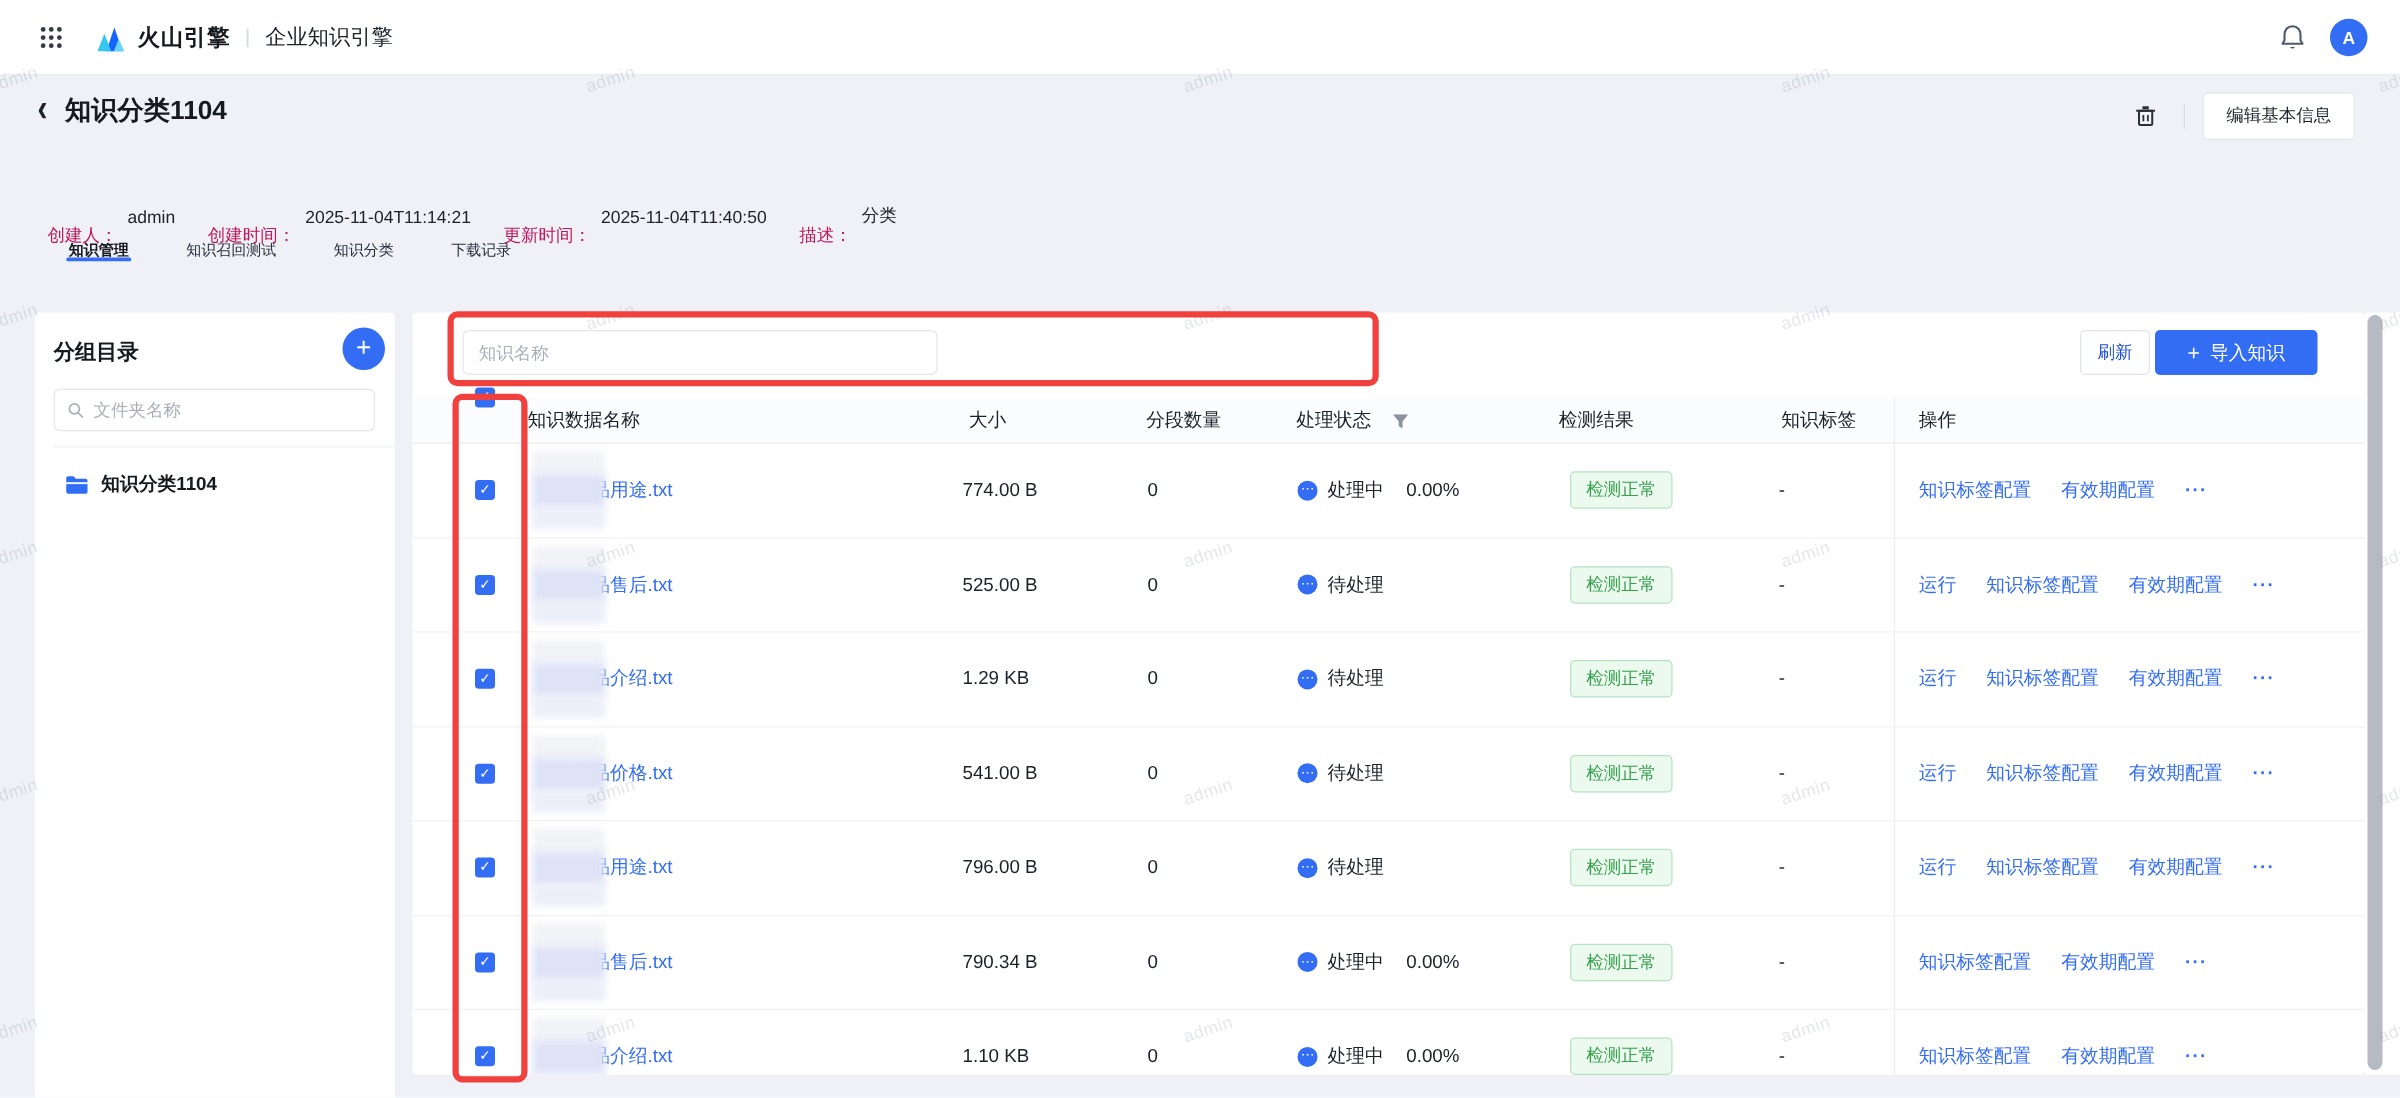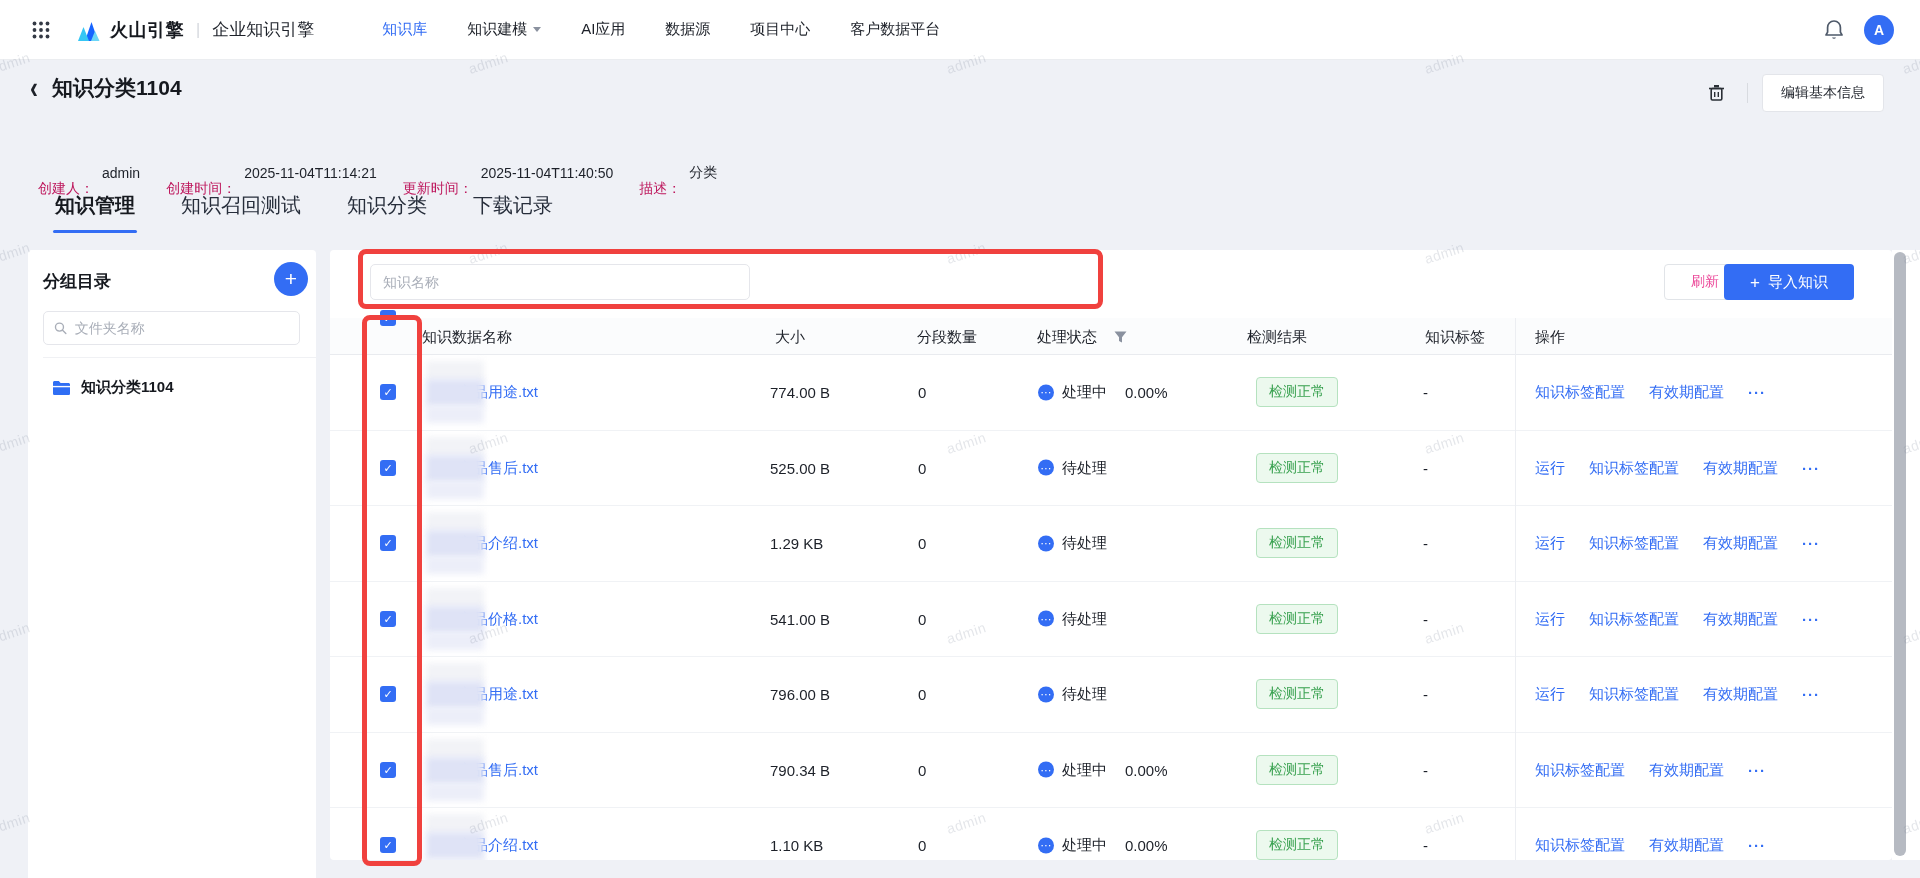--- a/index.html
+++ b/index.html
@@ -37,21 +37,21 @@
   .head-div{width:1px;height:20px;background:#d8dbe0;margin:0 14px;}
   .edit-btn{height:38px;background:#fff;border:1px solid #e3e5ea;border-radius:4px;padding:0 18px;
     font-size:14px;color:#1d2129;cursor:pointer;}
   
   .meta{position:absolute;top:148px;left:38px;display:flex;align-items:center;gap:26px;z-index:5;}
   .meta-pair{display:flex;align-items:center;gap:8px;font-size:14px;}
   .meta-label{color:#be185d;margin-top:32px;}
   .meta-value{color:#1d2129;}
   
   .tabs{position:absolute;top:192px;left:55px;display:flex;gap:46px;z-index:5;}
-  .tab{font-size:20px;color:#272e3b;padding-bottom:14px;position:relative;cursor:pointer;white-space:nowrap;}
+  .tab{font-size:12px;color:#272e3b;position:relative;cursor:pointer;white-space:nowrap;}
   .tab.active{font-weight:bold;color:#16191f;}
   .tab.active::after{content:"";position:absolute;left:-2px;right:-2px;bottom:0;height:3px;background:#336df4;border-radius:2px;}
   
   .side-card{position:absolute;left:28px;top:250px;width:288px;height:677px;background:#fff;border-radius:4px;z-index:2;}
   .side-title{position:absolute;left:15px;top:20px;font-size:17px;font-weight:bold;color:#16191f;}
   .add-btn{position:absolute;right:8px;top:12px;width:34px;height:34px;border-radius:50%;background:#336df4;border:none;
     color:#fff;font-size:21px;line-height:32px;cursor:pointer;}
   .side-search{position:absolute;left:15px;top:61px;width:257px;height:34px;border:1px solid #e5e6eb;border-radius:5px;
     display:flex;align-items:center;padding:0 10px;gap:8px;background:#fff;}
   .side-search input{border:none;outline:none;width:100%;font-size:14px;color:#1d2129;font-family:inherit;}
@@ -60,22 +60,22 @@
   .folder-item{position:absolute;left:24px;top:128px;display:flex;align-items:center;gap:10px;cursor:pointer;}
   .folder-name{font-size:15px;font-weight:bold;color:#16191f;}
   .main-card{position:absolute;left:330px;top:250px;width:1562px;height:610px;background:#fff;border-radius:4px;overflow:hidden;z-index:2;}
   
   .filter-input{position:absolute;left:40px;top:14px;width:380px;height:36px;border:1px solid #e5e6eb;border-radius:5px;
     padding:0 12px;font-size:14px;color:#1d2129;outline:none;font-family:inherit;background:#fff;}
   .filter-input::placeholder{color:#a9aeb8;}
   .filter-select{position:absolute;left:433px;top:14px;width:210px;height:36px;border:1px solid #e5e6eb;border-radius:5px;
     display:flex;align-items:center;justify-content:space-between;padding:0 14px;background:#fff;cursor:pointer;}
   .filter-select .ph{color:#a9aeb8;font-size:14px;}
-  .refresh-btn{position:absolute;left:1334px;top:14px;height:36px;padding:0 26px;background:#fff;border:1px solid #e1e4e8;
-    border-radius:4px;font-size:14px;color:#ec4899;cursor:pointer;}
+  .refresh-btn{position:absolute;left:1334px;top:14px;height:36px;padding:0 13px;background:#fff;border:1px solid #e1e4e8;
+    border-radius:4px;font-size:14px;color:#1d4ed8;cursor:pointer;}
   .import-btn{position:absolute;left:1394px;top:14px;width:130px;height:36px;background:#336df4;border:none;border-radius:4px;
     font-size:15px;color:#fff;cursor:pointer;display:flex;align-items:center;justify-content:center;gap:8px;}
   .plus{font-size:17px;line-height:1;}
   
   .thead{position:absolute;left:0;top:68px;width:1562px;height:37px;background:#fbfcfd;border-bottom:1px solid #e9ebef;}
   .thead .col{position:absolute;top:0;height:37px;line-height:37px;font-size:15px;color:#1d2129;white-space:nowrap;}
   .tbody{position:absolute;left:0;top:105px;width:1562px;height:505px;}
   .row{position:relative;width:1562px;height:75.5px;border-bottom:1px solid #f0f2f5;}
   .c{position:absolute;top:50%;transform:translateY(-50%);white-space:nowrap;font-size:15px;color:#1d2129;}
   .checkbox{width:16px;height:16px;border-radius:3px;background:#336df4;color:#fff;font-size:11px;line-height:16px;
@@ -135,41 +135,20 @@
   </div>
   <div class="logo">
     <svg width="26" height="24" viewBox="0 0 26 24">
       <polygon points="9,23 15.5,4 22,23" fill="#1664ff"></polygon>
       <polygon points="2,23 7.5,9 13,23" fill="#35c6f4"></polygon>
       <polygon points="15,23 19,13 23.5,23" fill="#6ad6f7"></polygon>
     </svg>
     <span class="brand">火山引擎</span>
     <span class="brand-div">|</span>
     <span class="product">企业知识引擎</span>
-  </div>
-  <div class="menu">
-    <span class="menu-item active">
-        <span>知识库</span>
-      </span>
-    <span class="menu-item">
-        <span>知识建模</span>
-        <i class="caret"></i>
-      </span>
-    <span class="menu-item">
-        <span>AI应用</span>
-      </span>
-    <span class="menu-item">
-        <span>数据源</span>
-      </span>
-    <span class="menu-item">
-        <span>项目中心</span>
-      </span>
-    <span class="menu-item">
-        <span>客户数据平台</span>
-      </span>
   </div>
   <div class="nav-right">
     <div class="bell">
       <svg width="20" height="22" viewBox="0 0 20 22">
         <path d="M10 2 C6 2 3.6 5 3.6 8.6 L3.6 13.2 L2 16 L18 16 L16.4 13.2 L16.4 8.6 C16.4 5 14 2 10 2 Z" fill="none" stroke="#4e5969" stroke-width="1.7" stroke-linejoin="round"></path>
         <path d="M8 18.5 a2.2 2.2 0 0 0 4 0" fill="#4e5969"></path>
       </svg>
     </div>
     <div class="avatar">A</div>
   </div>

